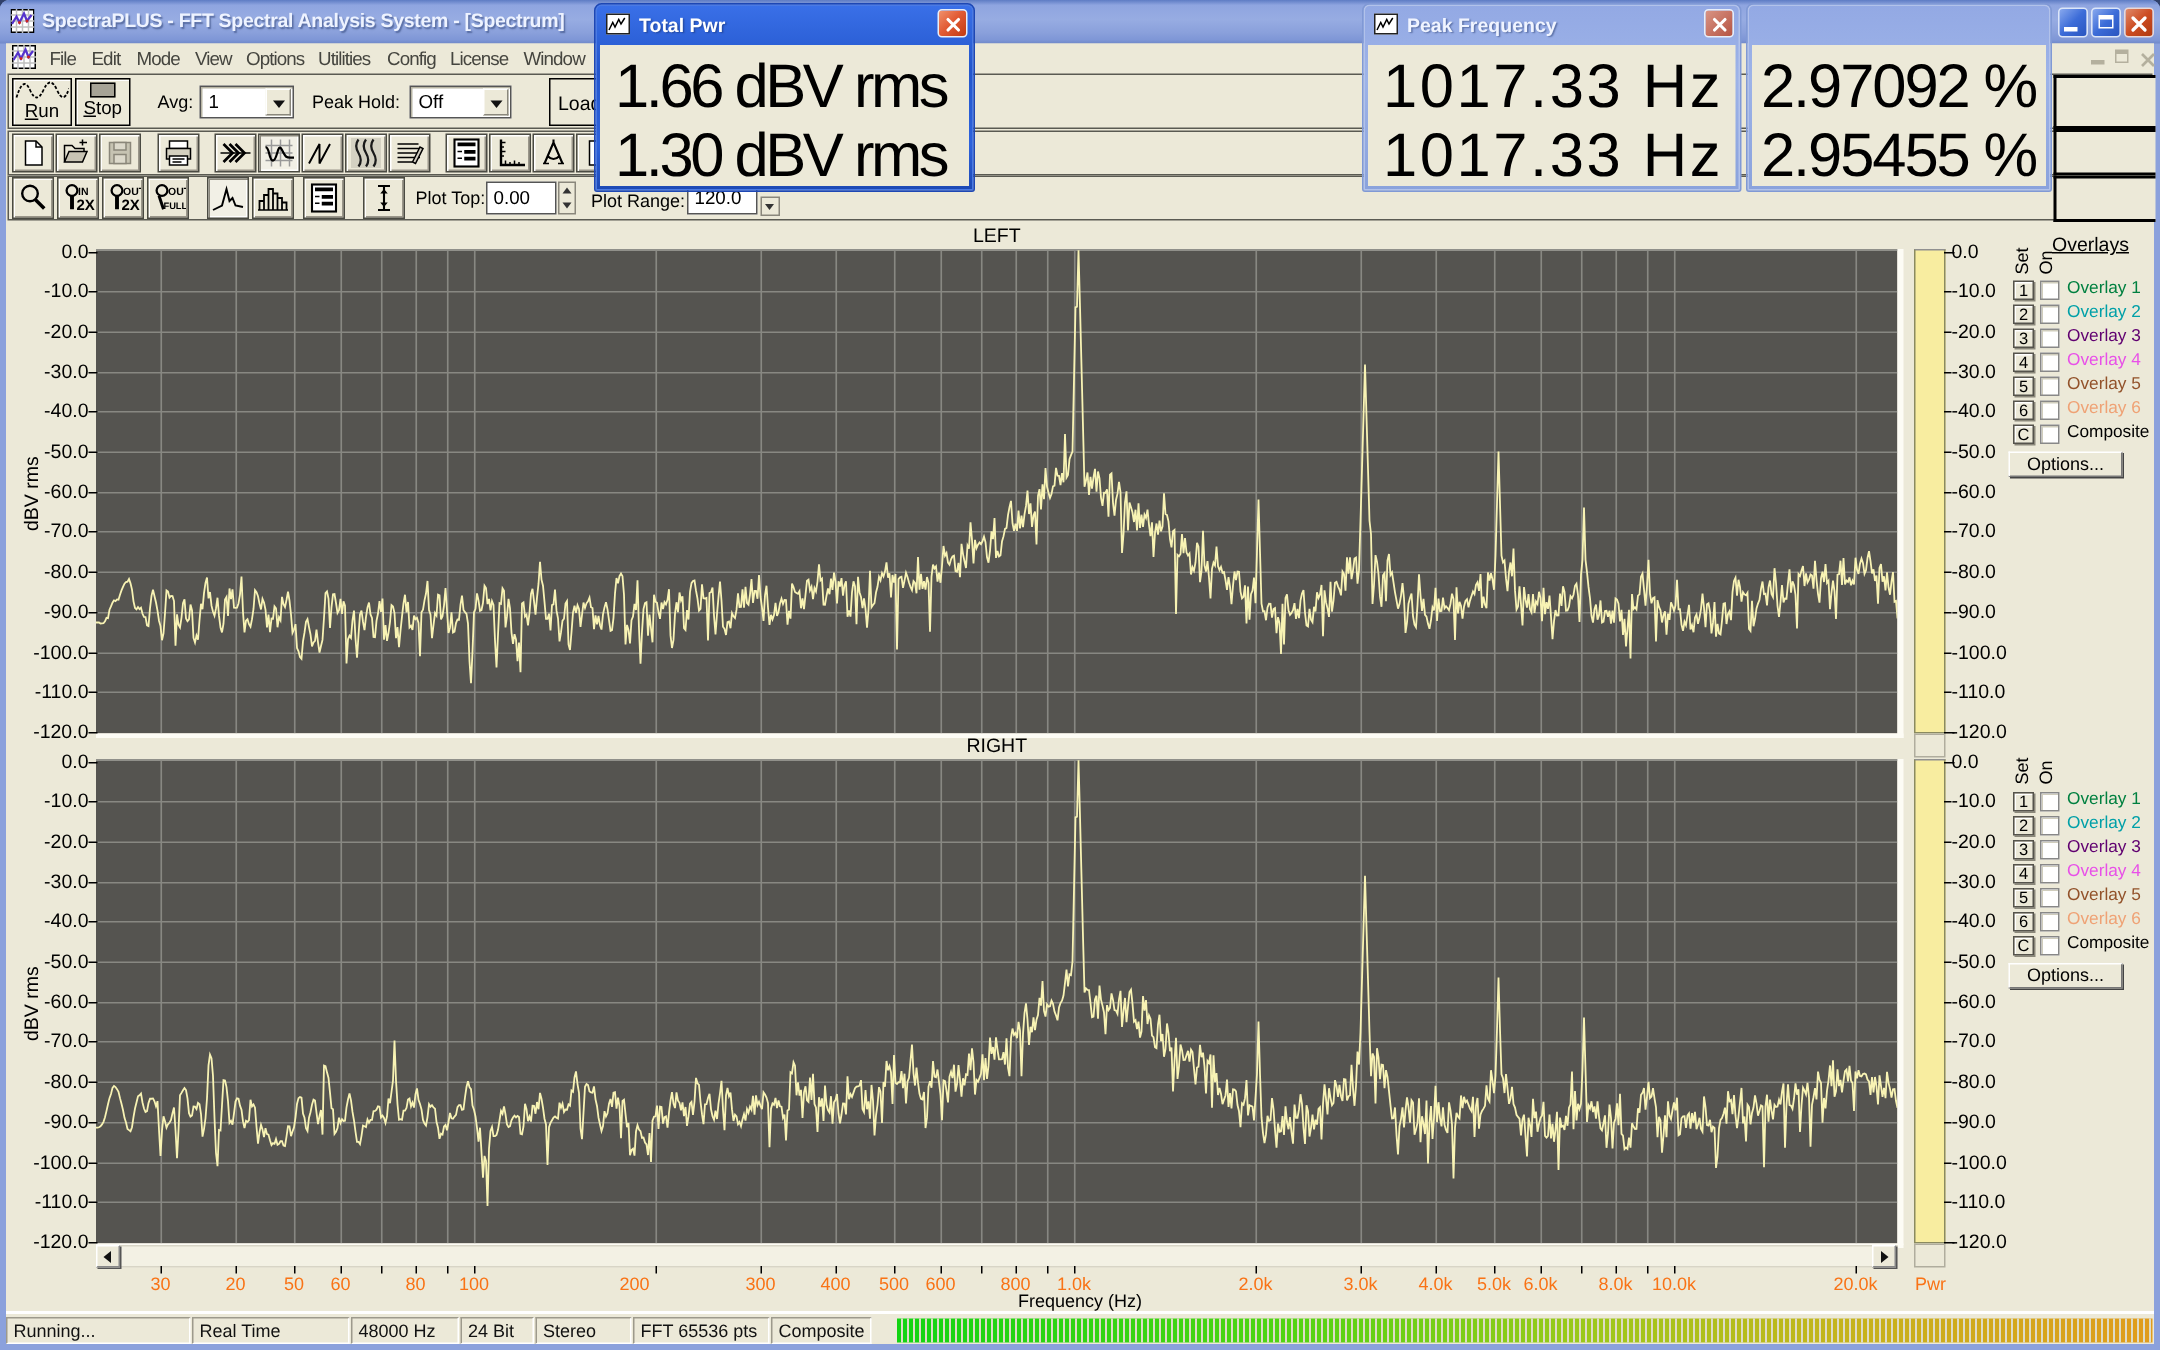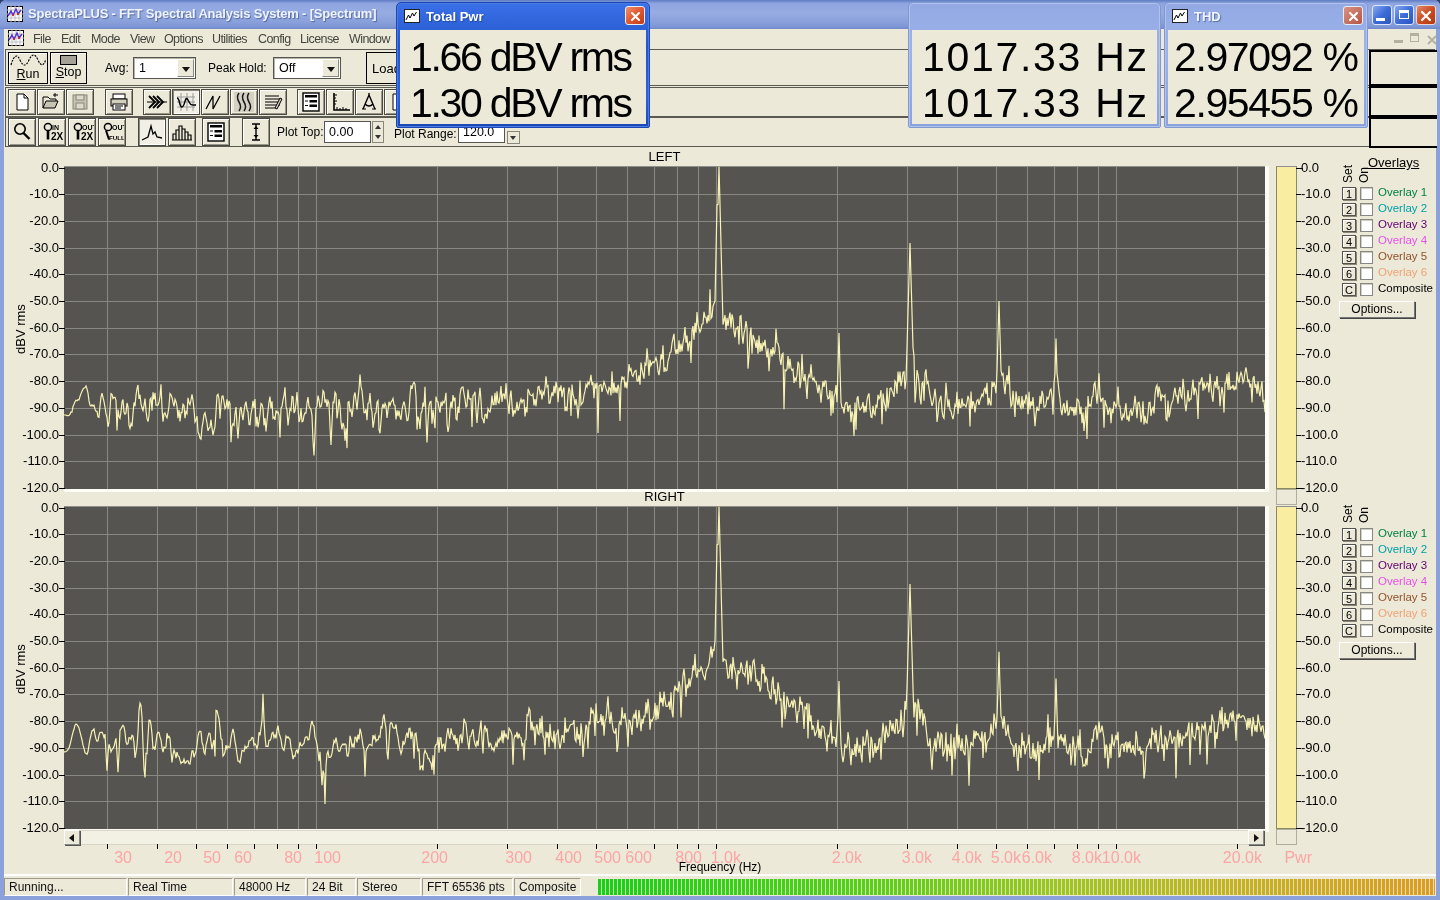--- a/index.html
+++ b/index.html
@@ -1,18 +1,18 @@
 <!DOCTYPE html>
 <html><head><meta charset="utf-8"><style>
 * {margin:0;padding:0;box-sizing:border-box}
 body {width:1440px;height:900px;overflow:hidden;background:#30406a;font-family:"Liberation Sans", sans-serif}
 #app {position:absolute;left:0;top:0;width:1440px;height:643px}
 .yl {position:absolute;left:15px;width:44px;text-align:right;font-size:13px;color:#000}
 .bl {position:absolute;left:1301px;width:48px;text-align:left;font-size:13px;color:#000}
-.fl {position:absolute;top:849px;width:50px;text-align:right;font-size:16px;color:#fca5a5}
+.fl {position:absolute;top:849px;width:50px;text-align:center;font-size:12px;color:#f97316}
 .tick {position:absolute;height:1px;background:#000}
 .rot {position:absolute;font-size:12px;transform:rotate(-90deg);transform-origin:left top;white-space:nowrap}
 .obtn {position:absolute;left:1342px;width:14px;height:13px;background:#ece9d8;border:1px solid #55534c;box-shadow:1px 1px 0 #8a877a,inset 1px 1px 0 #fff;font-size:11px;text-align:center;line-height:12px}
 .ochk {position:absolute;left:1360px;width:13px;height:13px;background:#fff;border:1px solid #888;box-shadow:inset 1px 1px 0 #d0cdbc}
 .olab {position:absolute;left:1378px;font-size:11.5px}
 .optbtn {position:absolute;left:1339px;width:76px;height:17px;background:#ece9d8;border:1px solid #777;border-left-color:#fff;border-top-color:#fff;box-shadow:1px 1px 0 #444;font-size:12px;text-align:center;line-height:15px}
 .tbtn {position:absolute;width:28px;height:26px;background:#ece9d8;border:1px solid #4a4a42;box-shadow:inset 1px 1px 0 #fff, inset -1px -1px 0 #9a968a;padding:1px;text-align:center}
 .tbtn.big {height:28px;padding-top:2px}
 .tbtn.pressed {box-shadow:inset 1px 1px 0 #8a877c, inset -1px -1px 0 #fff;background:#f2f0e6}
 .mwin {position:absolute;top:2px;height:126px;background:linear-gradient(180deg,#93a9e4 0%,#9db3e8 40%,#8aa2dc 100%);border:1px solid #8099d5;border-radius:5px 5px 2px 2px;box-shadow:inset 0 0 0 1px #b2c2ea}
@@ -562,32 +562,32 @@
         <span class="mclose"><svg width="11" height="11" viewBox="0 0 11 11" style="margin-top:4px">
             <path d="M2 2l7 7M9 2l-7 7" stroke="#fff" stroke-width="2.1" stroke-linecap="round"></path>
           </svg></span>
       </div>
 <div class="mbody" style="letter-spacing:-2.3px;padding-left:10px">
         <div class="ln1">1.66 dBV rms</div>
         <div class="ln2">1.30 dBV rms</div>
       </div>
 </div>
     <div class="mwin" style="left:908px;width:253px">
+<div class="mtitle">
+        <span class="micon"><svg width="13" height="11" viewBox="0 0 13 11">
+            <path d="M1 9l2.5-5 1.5 3 2.5-5 1.5 3 2.5-4" fill="none" stroke="#000"></path>
+          </svg></span>
+        <span class="mtext">Peak Frequency</span>
+        <span class="mclose"><svg width="11" height="11" viewBox="0 0 11 11" style="margin-top:4px">
+            <path d="M2 2l7 7M9 2l-7 7" stroke="#fff" stroke-width="2.1" stroke-linecap="round"></path>
+          </svg></span>
+      </div>
 <div class="mbody" style="letter-spacing:1.7px;padding-left:10px">
         <div class="ln1">1017.33 Hz</div>
         <div class="ln2">1017.33 Hz</div>
       </div>
 </div>
     <div class="mwin" style="left:1164px;width:204px">
-<div class="mtitle">
-        <span class="micon"><svg width="13" height="11" viewBox="0 0 13 11">
-            <path d="M1 9l2.5-5 1.5 3 2.5-5 1.5 3 2.5-4" fill="none" stroke="#000"></path>
-          </svg></span>
-        <span class="mtext">THD</span>
-        <span class="mclose"><svg width="11" height="11" viewBox="0 0 11 11" style="margin-top:4px">
-            <path d="M2 2l7 7M9 2l-7 7" stroke="#fff" stroke-width="2.1" stroke-linecap="round"></path>
-          </svg></span>
-      </div>
 <div class="mbody" style="letter-spacing:-1.4px;padding-left:6px">
         <div class="ln1">2.97092 %</div>
         <div class="ln2">2.95455 %</div>
       </div>
 </div>
 </div>
 </body></html>

